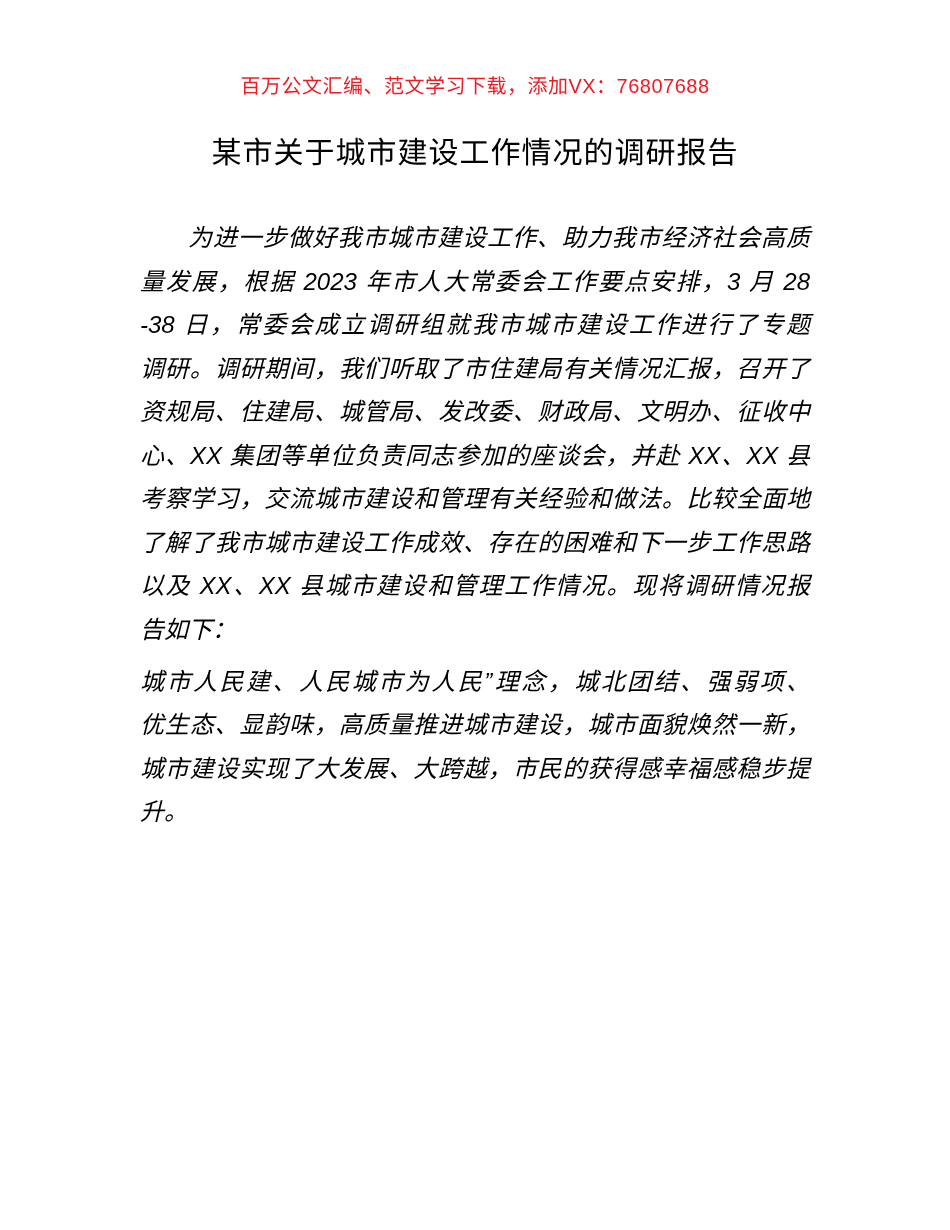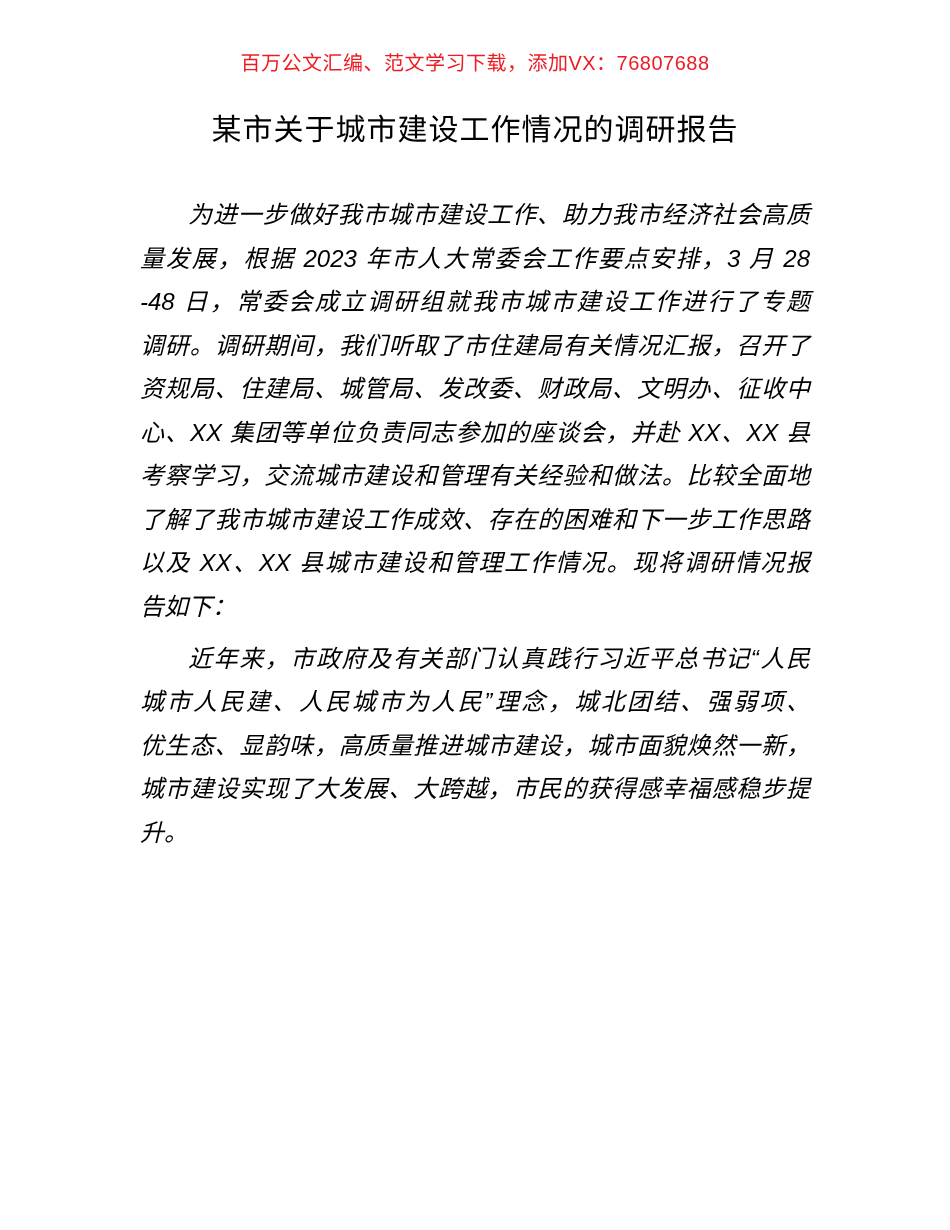--- a/index.html
+++ b/index.html
@@ -5,21 +5,21 @@
   :root { --accent: #ed1c24; --ink: #000000; --paper: #ffffff; }
   * { margin: 0; padding: 0; box-sizing: border-box; }
   html, body { background: #ffffff; }
   body { font-family: "Liberation Sans", "DejaVu Sans", sans-serif; }
 
   .page {
     position: relative;
     width: 950px;
     height: 1230px;
     background: var(--paper);
-    padding-top: 49px;
+    padding-top: 72px;
     overflow: hidden;
     color: var(--ink);
   }
 
   .banner {
     text-align: center;
     color: var(--accent);
     font-size: 20px;
     line-height: 28px;
     letter-spacing: 0.5px;
@@ -62,33 +62,32 @@
     <span>百万公文汇编、范文学习下载，添加VX：76807688</span>
   </div>
 
   <h1 class="doc-title">某市关于城市建设工作情况的调研报告</h1>
 
   <div class="doc-body">
 
     <div class="block">
       <div class="line start">为进一步做好我市城市建设工作、助力我市经济社会高质</div>
       <div class="line">量发展，根据 2023 年市人大常委会工作要点安排，3 月 28</div>
-      <div class="line">-48 日，常委会成立调研组就我市城市建设工作进行了专题</div>
+      <div class="line">-38 日，常委会成立调研组就我市城市建设工作进行了专题</div>
       <div class="line">调研。调研期间，我们听取了市住建局有关情况汇报，召开了</div>
       <div class="line">资规局、住建局、城管局、发改委、财政局、文明办、征收中</div>
       <div class="line">心、XX 集团等单位负责同志参加的座谈会，并赴 XX、XX 县</div>
       <div class="line">考察学习，交流城市建设和管理有关经验和做法。比较全面地</div>
       <div class="line">了解了我市城市建设工作成效、存在的困难和下一步工作思路</div>
       <div class="line">以及 XX、XX 县城市建设和管理工作情况。现将调研情况报</div>
       <div class="line end">告如下：</div>
     </div>
 
 
     <div class="block">
-      <div class="line start">近年来，市政府及有关部门认真践行习近平总书记“人民</div>
       <div class="line">城市人民建、人民城市为人民”理念，城北团结、强弱项、</div>
       <div class="line">优生态、显韵味，高质量推进城市建设，城市面貌焕然一新，</div>
       <div class="line">城市建设实现了大发展、大跨越，市民的获得感幸福感稳步提</div>
       <div class="line end">升。</div>
     </div>
 
 
   </div>
 </div>
 

